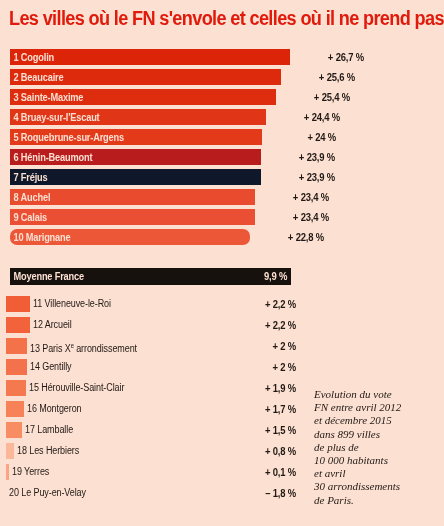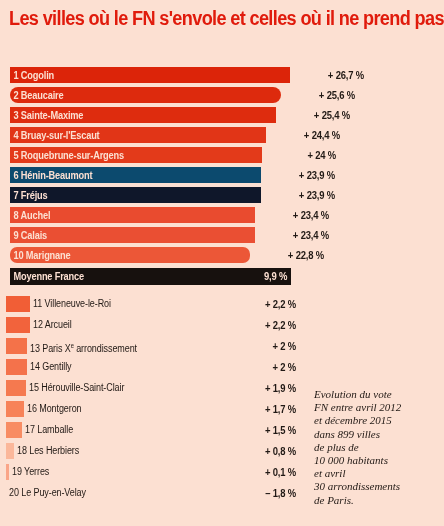--- a/index.html
+++ b/index.html
@@ -20,21 +20,21 @@
     font-size:19.5px;
     line-height:24px;
     letter-spacing:-0.7px;
     color:#E01B0C;
     transform:scaleX(0.93);
     transform-origin:left center;
     white-space:nowrap;
   }
 
   
-  .bigblock{position:absolute;left:10px;top:67px;width:424px;}
+  .bigblock{position:absolute;left:10px;top:49px;width:424px;}
   .bigrow{
     position:relative;height:16px;margin-bottom:4px;
   }
   .bigbar{
     position:absolute;left:0;top:0;height:16px;
     background:#E23418;
     display:flex;align-items:center;
   }
   .bigbar .lbl{
     color:#FCE0D2;
@@ -120,21 +120,21 @@
   <div class="title">Les villes où le FN s'envole et celles où il ne prend pas</div>
 
   <div class="bigblock">
       <div class="bigrow">
         <div class="bigbar" style="width: 280px; background: rgb(220, 36, 9);">
           <span class="lbl">1 Cogolin</span>
         </div>
         <span class="bigval" style="left: 284px;">+ 26,7 %</span>
       </div>
       <div class="bigrow">
-        <div class="bigbar" style="width: 271px; background: rgb(221, 42, 13); border-radius: 8px;">
+        <div class="bigbar" style="width: 271px; background: rgb(221, 42, 13);">
           <span class="lbl">2 Beaucaire</span>
         </div>
         <span class="bigval" style="left: 275px;">+ 25,6 %</span>
       </div>
       <div class="bigrow">
         <div class="bigbar" style="width: 266px; background: rgb(222, 44, 14);">
           <span class="lbl">3 Sainte-Maxime</span>
         </div>
         <span class="bigval" style="left: 270px;">+ 25,4 %</span>
       </div>
@@ -144,21 +144,21 @@
         </div>
         <span class="bigval" style="left: 260px;">+ 24,4 %</span>
       </div>
       <div class="bigrow">
         <div class="bigbar" style="width: 252px; background: rgb(227, 58, 26);">
           <span class="lbl">5 Roquebrune-sur-Argens</span>
         </div>
         <span class="bigval" style="left: 256px;">+ 24 %</span>
       </div>
       <div class="bigrow">
-        <div class="bigbar" style="width: 251px; background: #0c4a6e;">
+        <div class="bigbar" style="width: 251px; background: #b91c1c;">
           <span class="lbl">6 Hénin-Beaumont</span>
         </div>
         <span class="bigval" style="left: 255px;">+ 23,9 %</span>
       </div>
       <div class="bigrow">
         <div class="bigbar" style="width: 251px; background: #0f172a;">
           <span class="lbl">7 Fréjus</span>
         </div>
         <span class="bigval" style="left: 255px;">+ 23,9 %</span>
       </div>

